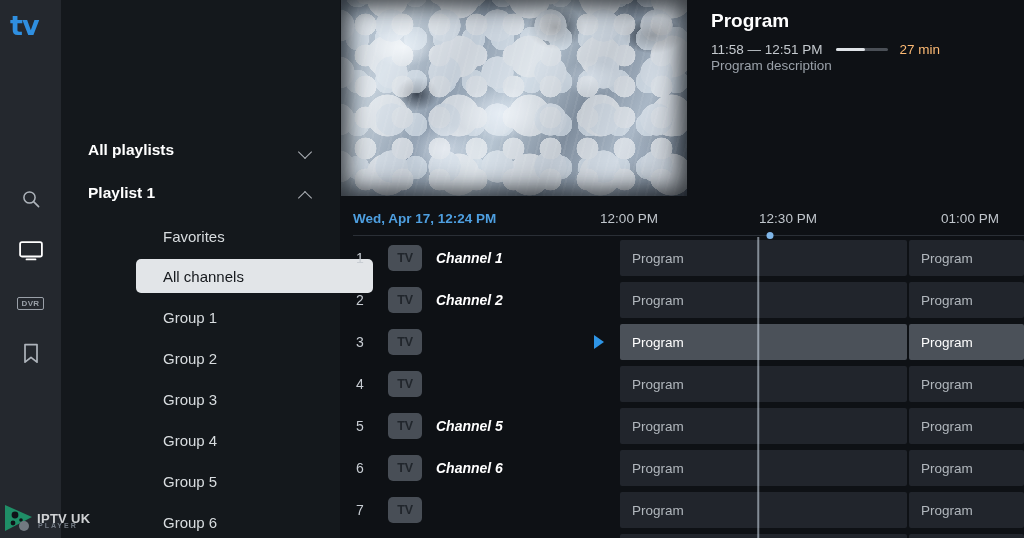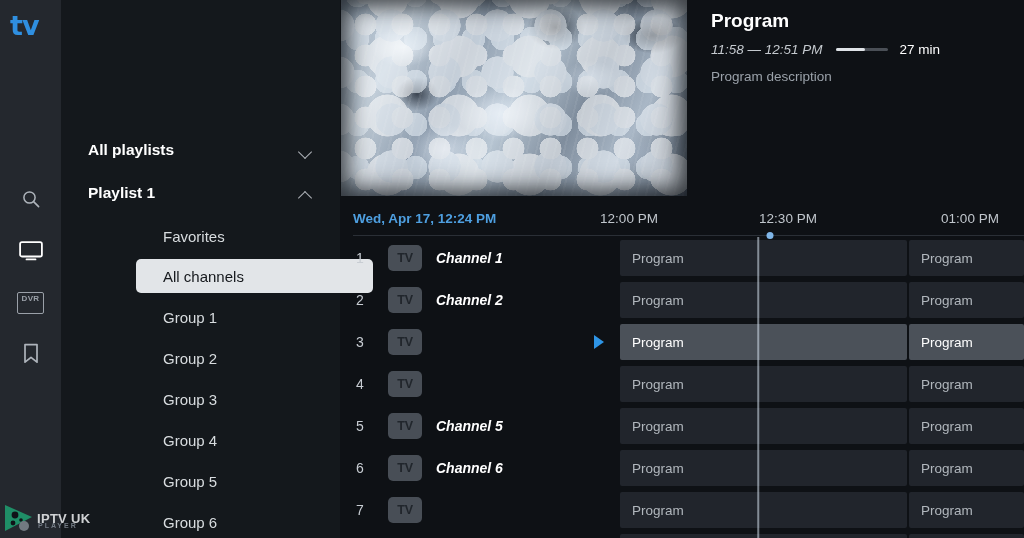--- a/index.html
+++ b/index.html
@@ -27,21 +27,21 @@
     display: flex; align-items: center; justify-content: center;
   }
   .rail-btn svg { display: block; }
   #rail-search { top: 177px; }
   #rail-tv     { top: 229px; }
   #rail-dvr    { top: 281px; }
   #rail-book   { top: 331px; }
   .dvr-badge {
     border: 1.4px solid #9aa0a8; border-radius: 2px;
     font-size: 8px; font-weight: 700; color: #9aa0a8;
-    padding: 1px 3px 10px 3px; letter-spacing: .4px;
+    padding: 1px 3px 1px 3px; letter-spacing: .4px;
     font-family: "Liberation Sans", sans-serif;
   }
 
   
   #playlist-panel {
     position: absolute; left: 61px; top: 0; width: 279px; height: 538px;
     background: #14181c;
   }
   .pl-head {
     position: absolute; left: 27px; width: 225px; height: 34px;
@@ -125,31 +125,31 @@
     position: absolute; inset: 0;
     box-shadow: inset 0 0 22px 7px rgba(8,11,15,.78);
   }
 
   
   #program-details { position: absolute; left: 711px; top: 10px; width: 305px; }
   #prog-title { color: #ffffff; font-size: 19px; font-weight: 700; line-height: 1.2; }
   #prog-meta-row {
     display: flex; align-items: center; margin-top: 9px; height: 16px;
   }
-  #prog-time { color: #c4c9ce; font-size: 13.5px; white-space: nowrap; font-style: italic; }
+  #prog-time { color: #c4c9ce; font-size: 13.5px; white-space: nowrap; }
   #prog-progress {
     width: 52px; height: 3px; margin: 0 12px 0 13px;
     background: #4a4f56; border-radius: 2px; position: relative; flex: none;
   }
   #prog-progress-fill {
     position: absolute; left: 0; top: 0; height: 3px; width: 57%;
     background: #dfe3e7; border-radius: 2px;
   }
-  #prog-duration { color: #ffffff; font-size: 13.5px; white-space: nowrap; }
-  #prog-desc { color: #9aa1a9; font-size: 13.5px; margin-top: 11px; }
+  #prog-duration { color: #fdba74; font-size: 13.5px; white-space: nowrap; }
+  #prog-desc { color: #9aa1a9; font-size: 13.5px; }
 
   
   #timeline { position: absolute; left: 341px; top: 211px; width: 683px; height: 26px; margin-left: 12px; }
   #tl-date {
     position: absolute; left: 0; top: 0; color: #4e9fe0;
     font-size: 13.5px; font-weight: 700; white-space: nowrap;
   }
   .tl-tick {
     position: absolute; top: 0; color: #c0c6cc; font-size: 13.5px;
     white-space: nowrap; transform: translateX(-50%);

